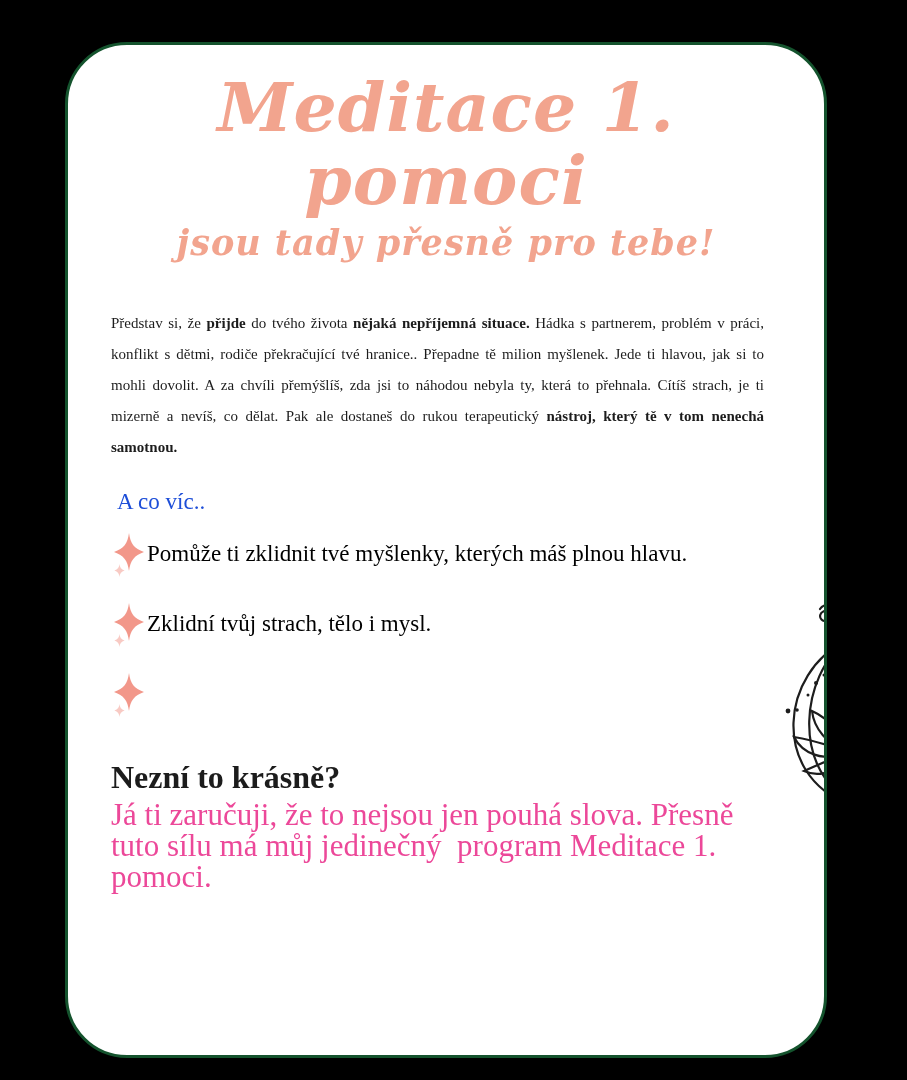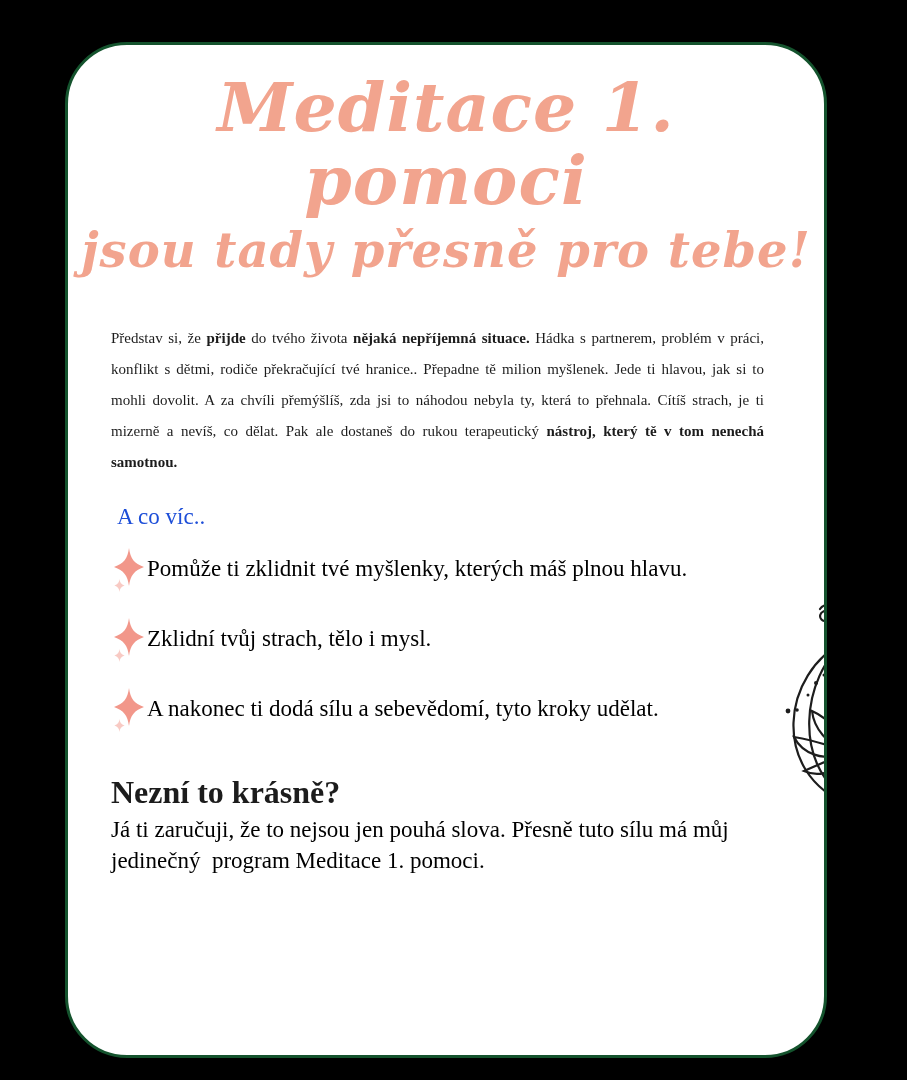--- a/index.html
+++ b/index.html
@@ -34,21 +34,21 @@
     line-height: 1.08;
     color: #f2a48e;
     letter-spacing: 1px;
   }
   .subtitle {
     margin-top: 6px;
     text-align: center;
     font-family: "DejaVu Serif", serif;
     font-style: italic;
     font-weight: 700;
-    font-size: 48px;
+    font-size: 35px;
     line-height: 1.1;
     color: #f2a48e;
     letter-spacing: 1px;
   }
 
   .intro {
     margin: 46px 60px 0 43px;
     font-size: 15px;
     line-height: 31px;
     text-align: justify;
@@ -90,23 +90,23 @@
   }
 
   .closing-heading {
     margin: 42px 60px 0 43px;
     font-size: 32px;
     font-weight: 700;
     color: #1c1c1c;
   }
   .closing-body {
     margin: 3px 70px 0 43px;
-    font-size: 23px;
+    font-size: 31px;
     line-height: 31px;
-    color: #000000;
+    color: #ec4899;
     white-space: pre-wrap;
   }
 
   
   .lotus {
     position: absolute;
     top: 508px;
     right: -64px;
     width: 130px;
     height: 262px;
@@ -151,21 +151,20 @@
       </li>
       <li class="benefit">
         <span class="sparkle">
           <svg class="spark-main" width="32" height="38" viewBox="0 0 32 38">
               <path d="M16,0 C17.5,11 21,15 31,19 C21,23 17.5,27 16,38 C14.5,27 11,23 1,19 C11,15 14.5,11 16,0 Z" fill="#f2978a"></path>
             </svg>
           <svg class="spark-small" width="11" height="13" viewBox="0 0 32 38">
               <path d="M16,0 C17.5,11 21,15 31,19 C21,23 17.5,27 16,38 C14.5,27 11,23 1,19 C11,15 14.5,11 16,0 Z" fill="#f2978a"></path>
             </svg>
         </span>
-        <span class="benefit-text">A nakonec ti dodá sílu a sebevědomí, tyto kroky udělat.</span>
       </li>
     </ul>
 
     <p class="closing-heading">Nezní to krásně?</p>
     <p class="closing-body">Já ti zaručuji, že to nejsou jen pouhá slova. Přesně tuto sílu má můj jedinečný  program Meditace 1. pomoci.</p>
 
     <div class="lotus">
       <svg width="130" height="262" viewBox="0 0 130 262" fill="none" stroke="#1d1d1d" stroke-width="2.2" stroke-linecap="round">
 
         <path d="M70,6 C84,0 94,10 84,18 C77,23 68,17 74,10"></path>

